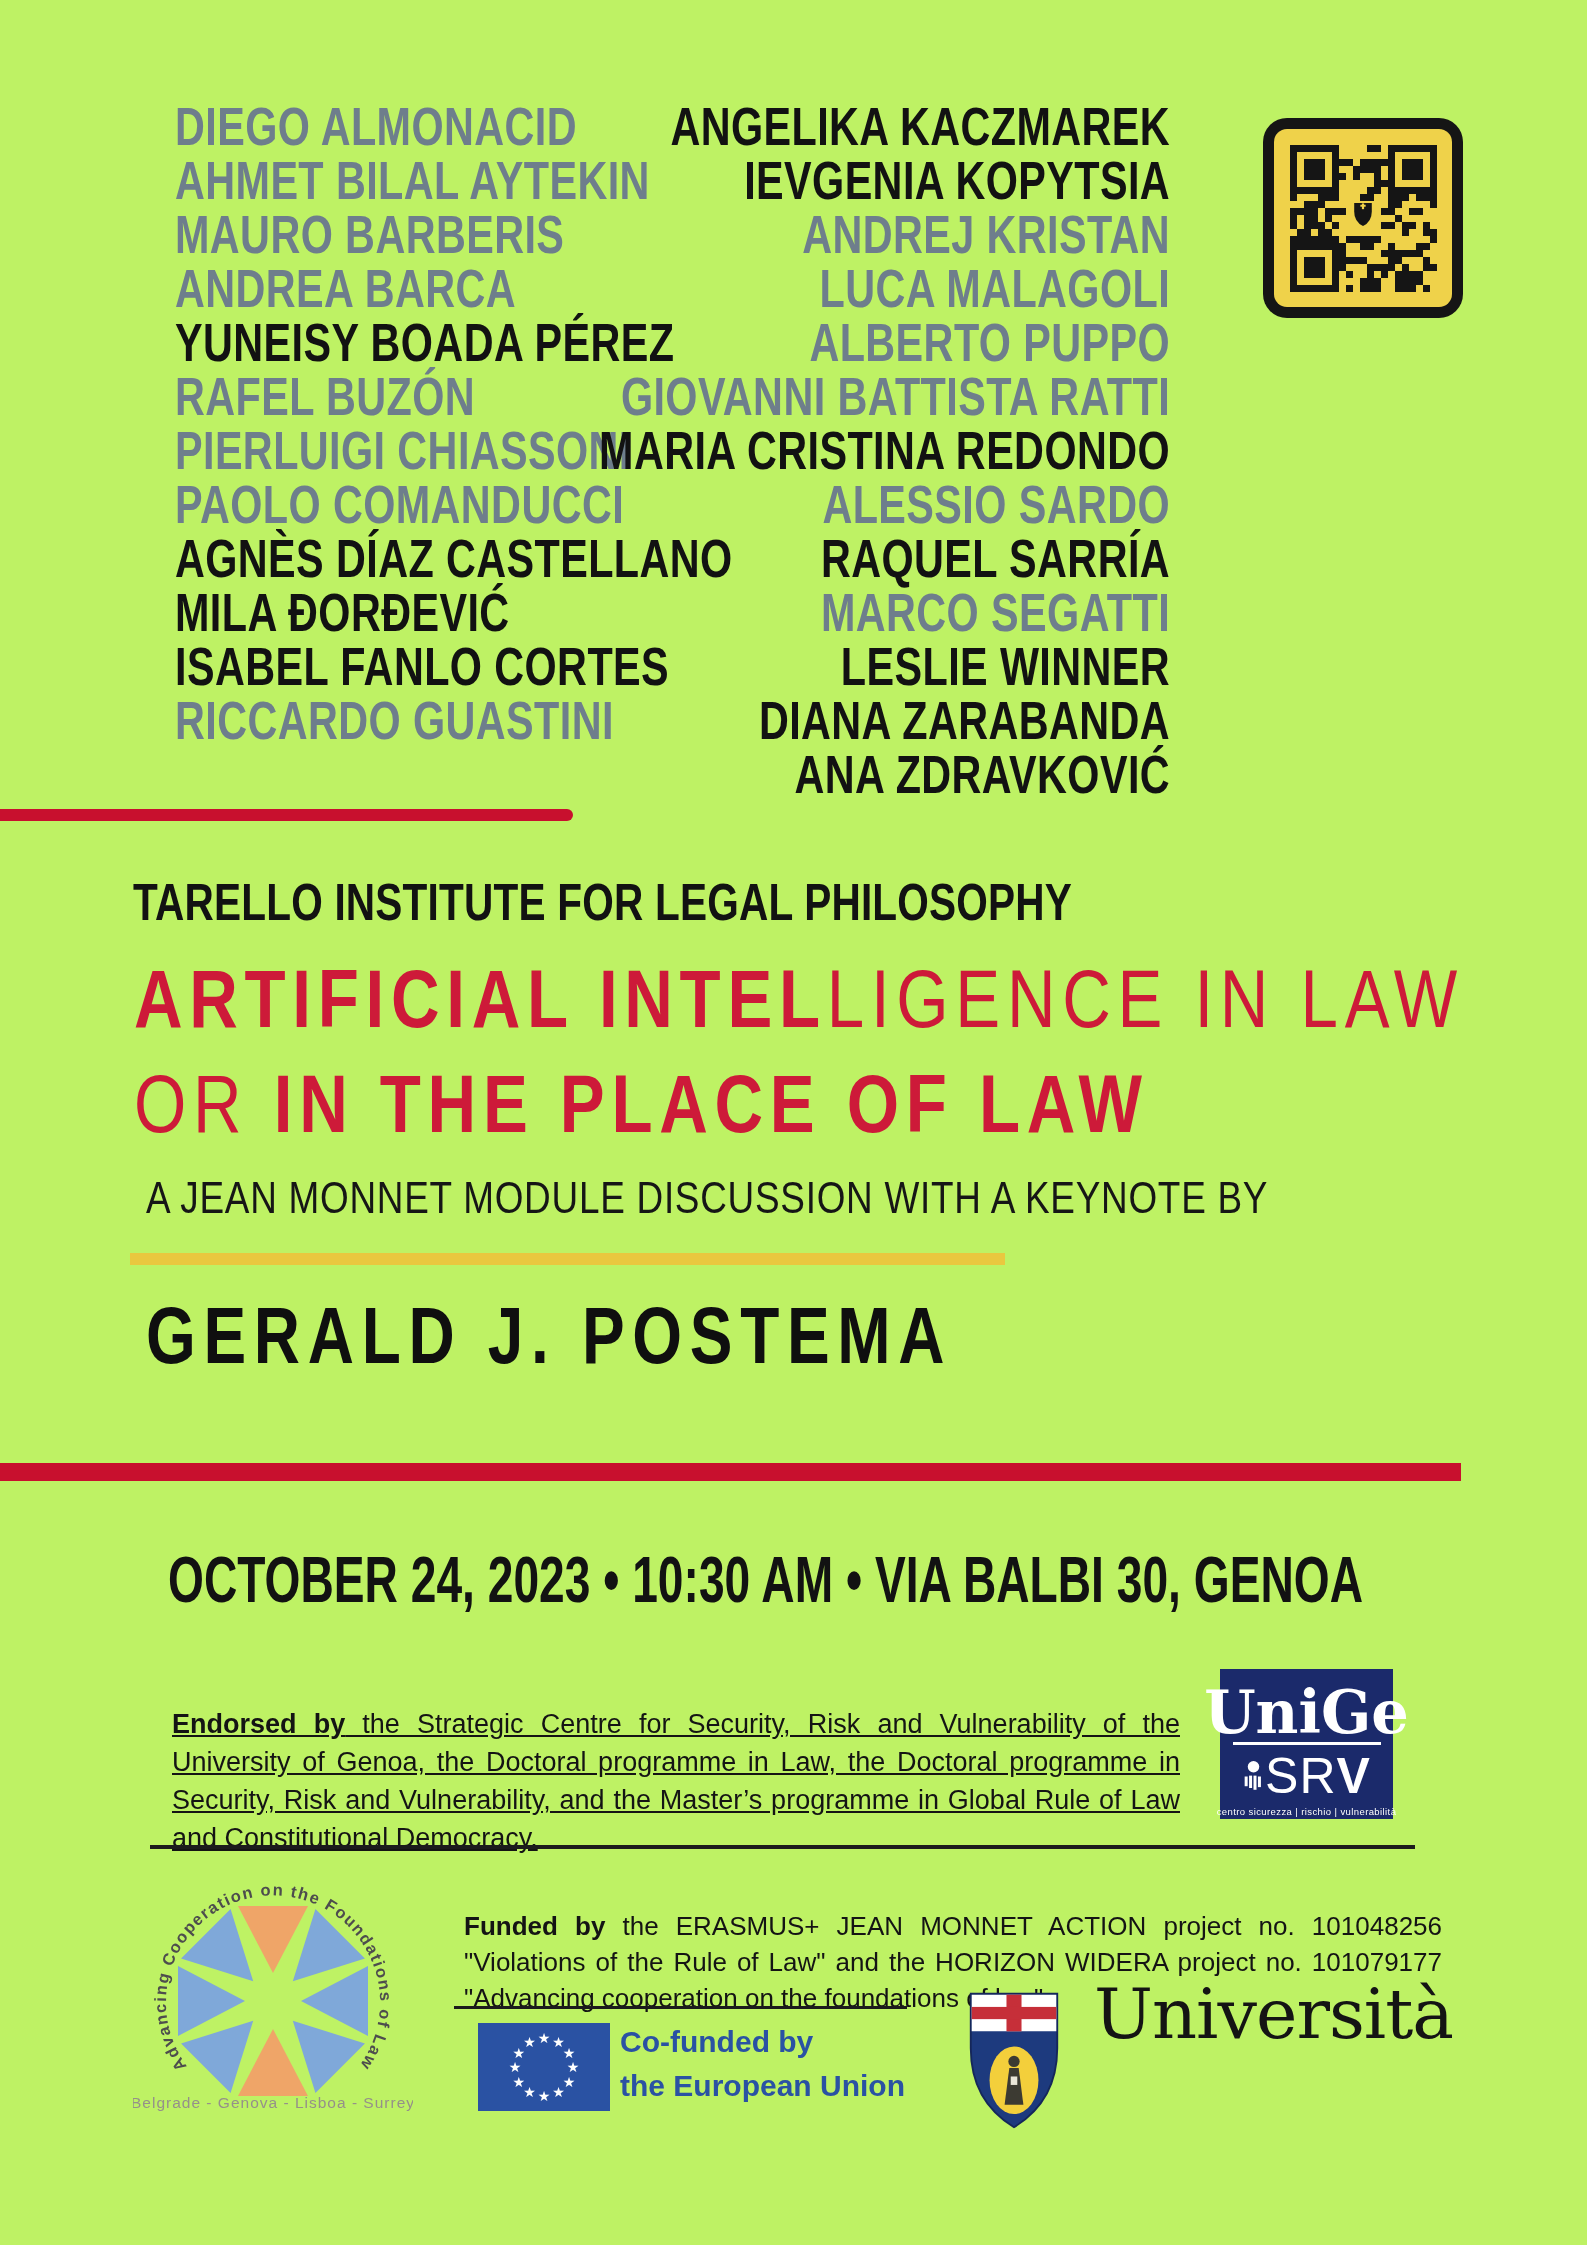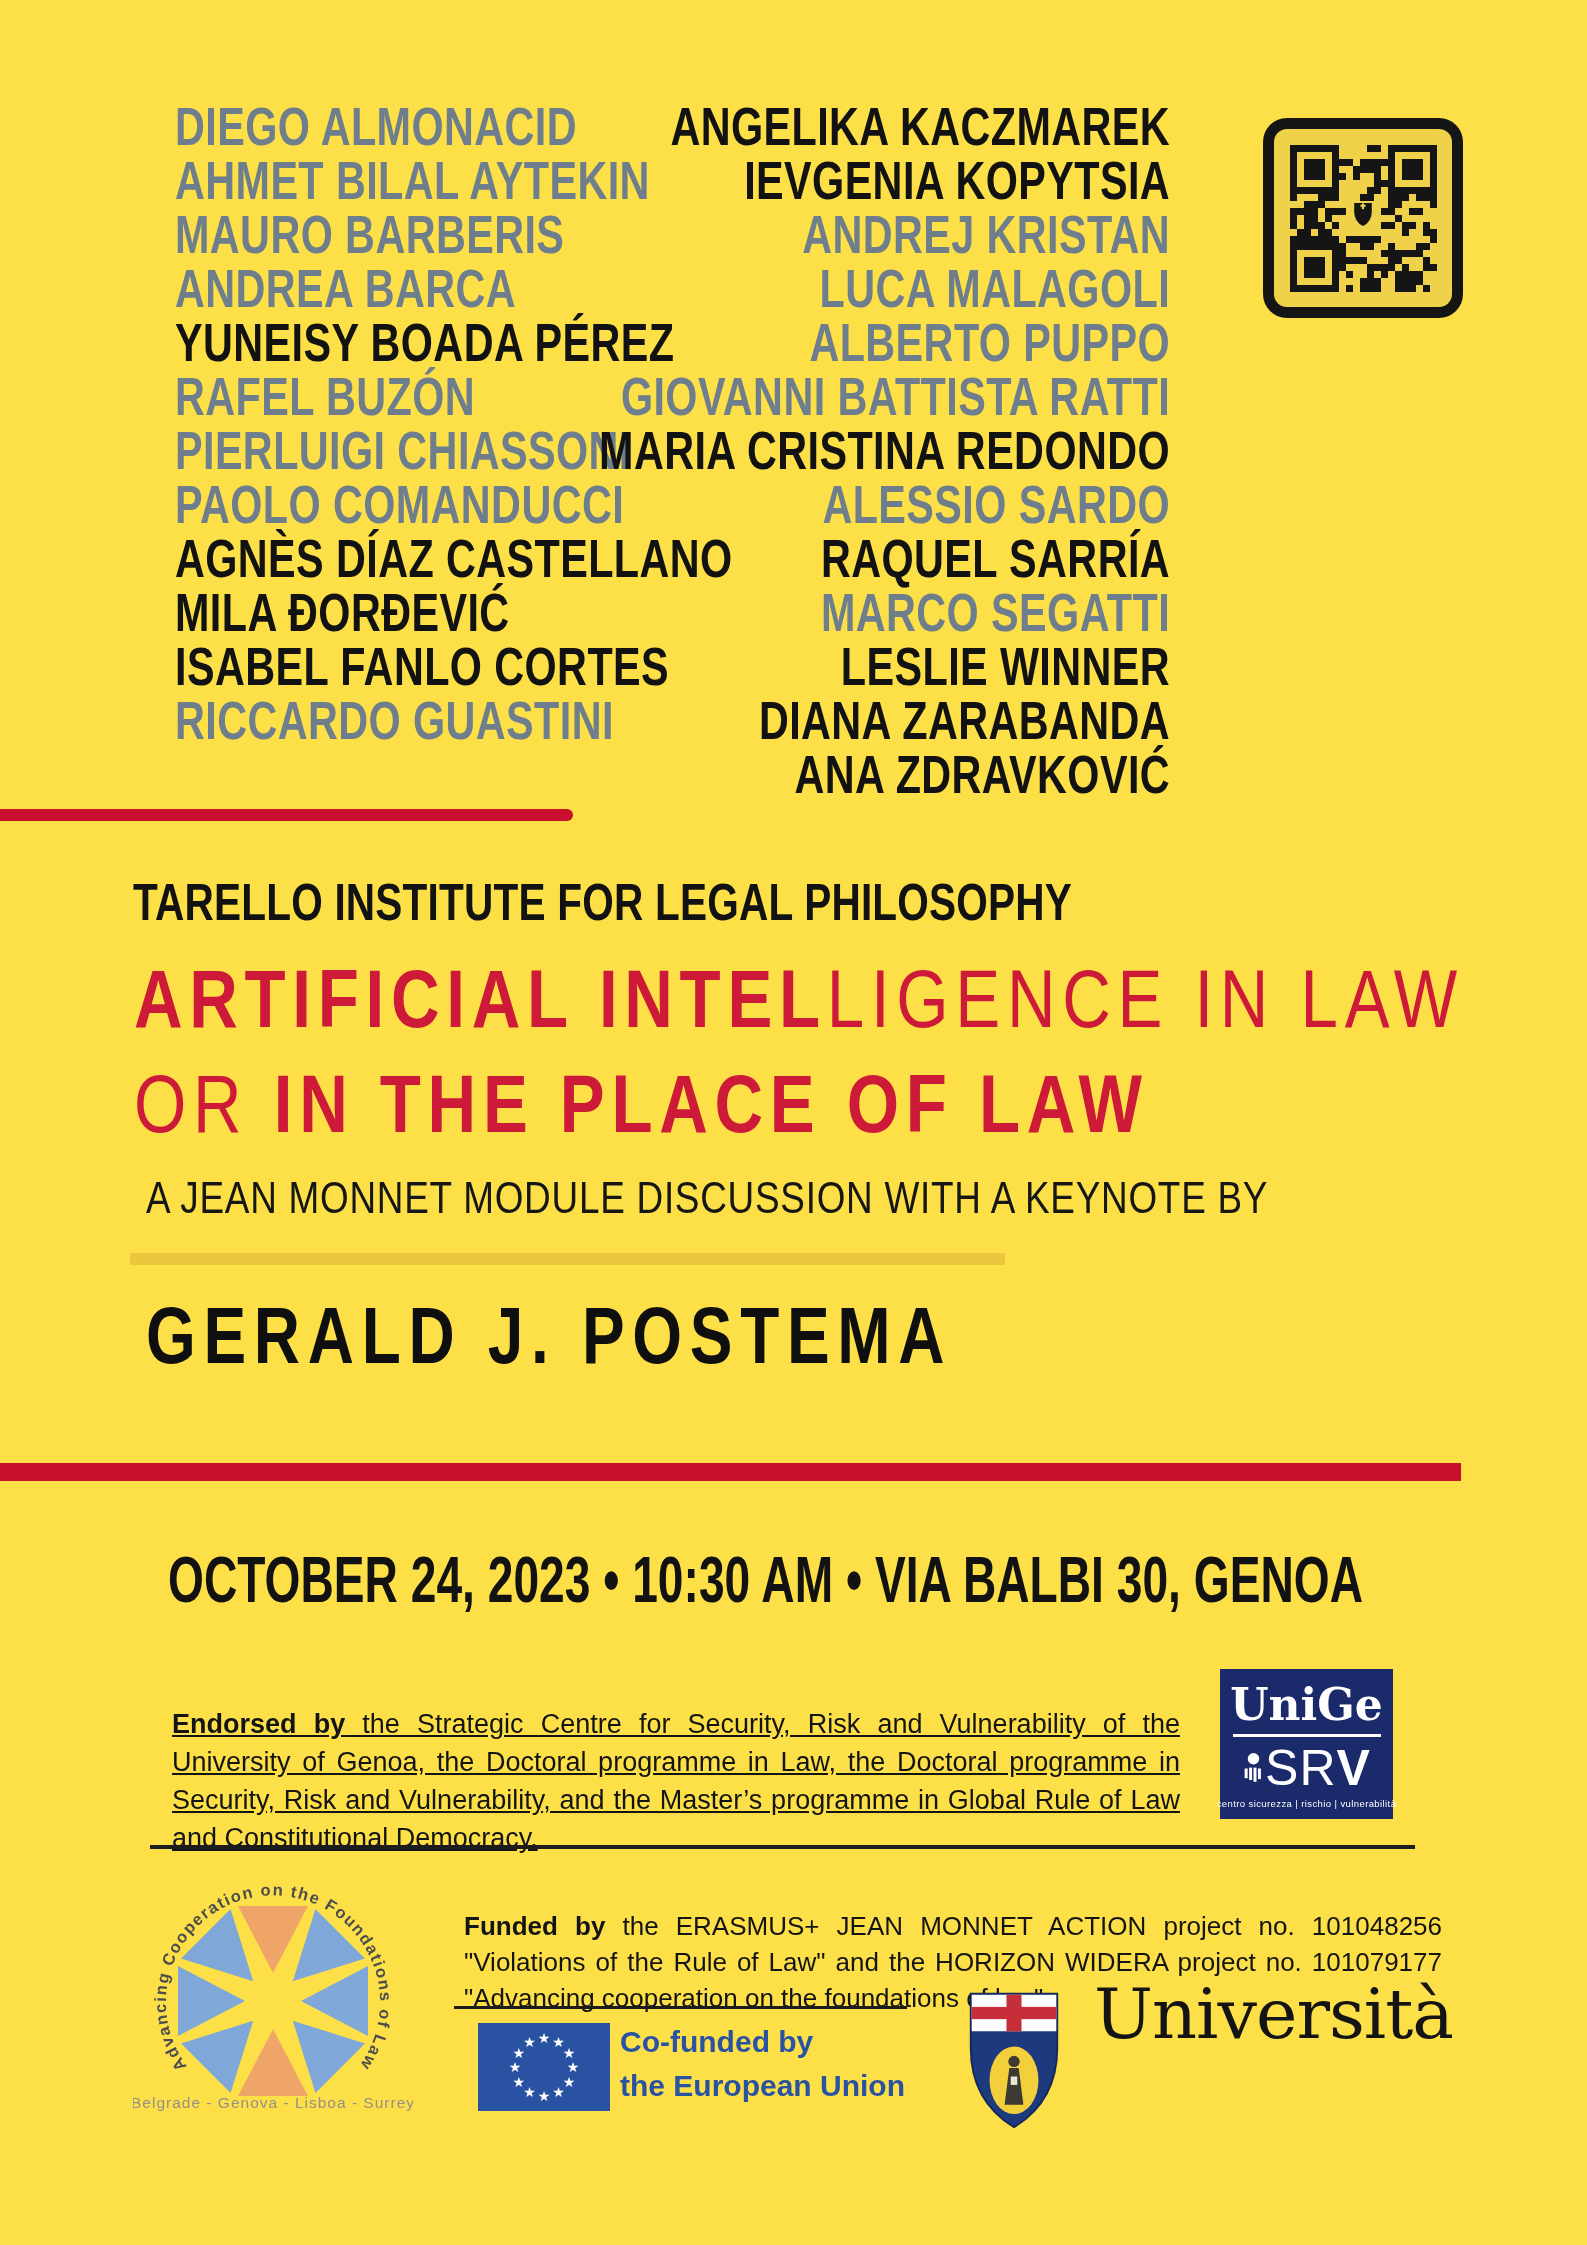--- a/index.html
+++ b/index.html
@@ -1,16 +1,16 @@
 <!DOCTYPE html>
 <html><head>
 <meta charset="utf-8">
 <style>
   html,body{margin:0;padding:0;background:#e8e8e8;}
-  .poster{position:relative;width:1587px;height:2245px;background:#fde047;overflow:hidden;
+  .poster{position:relative;width:1587px;height:2245px;background:#bef264;overflow:hidden;
           font-family:"Liberation Sans",sans-serif;color:#121212;}
   .abs{position:absolute;}
   
   .names-col{position:absolute;top:100px;}
   .col-left{left:175px;transform:scaleX(.78);transform-origin:0 0;}
   .col-right{right:417px;text-align:right;transform:scaleX(.78);transform-origin:100% 0;}
   .name-line{font-size:53px;line-height:54px;font-weight:700;white-space:nowrap;letter-spacing:.01em;}
   .name-line.gray{color:#6e7e8c;}
   .name-line.black{color:#121212;}
   
@@ -35,21 +35,21 @@
   .datetime{left:168px;top:1542px;font-size:65px;font-weight:700;letter-spacing:0;color:#121212;
             white-space:nowrap;transform:scaleX(.71);transform-origin:0 0;}
   
   .para{font-size:27px;line-height:38px;color:#141414;text-align:justify;text-align-last:left;}
   .endorsed{left:172px;top:1678px;width:1008px;text-decoration:underline;}
   .funded{left:464px;top:1882px;width:978px;font-size:26px;line-height:36px;}
   .para b{font-weight:700;}
   
   .srv-box{left:1220px;top:1669px;width:173px;height:150px;background:#1b2a6b;color:#fff;
            display:flex;flex-direction:column;align-items:center;}
-  .srv-unige{font-family:"DejaVu Serif",serif;font-weight:700;font-size:44px;line-height:48px;margin-top:12px;}
+  .srv-unige{font-family:"DejaVu Serif",serif;font-weight:700;font-size:59px;line-height:48px;margin-top:20px;}
   .srv-rule{width:148px;height:3px;background:#fff;margin-top:5px;}
   .srv-row{display:flex;align-items:center;margin-top:7px;height:48px;}
   .srv-main{font-size:50px;line-height:48px;letter-spacing:1px;}
   .srv-sr{font-weight:400;}
   .srv-v{font-weight:700;}
   .srv-caption{font-size:9.5px;letter-spacing:.4px;margin-top:6px;white-space:nowrap;}
   
   .eu-flag{left:478px;top:2023px;width:132px;height:88px;}
   .eu-text{left:620px;top:2020px;font-size:30px;line-height:44px;font-weight:700;color:#2a52a3;}
   

